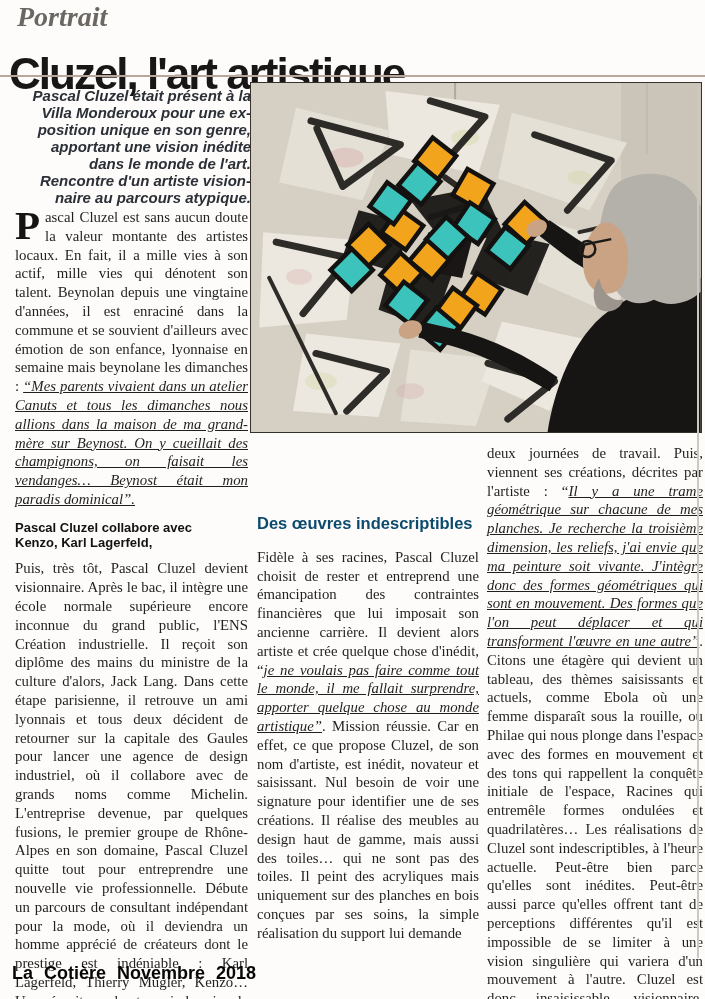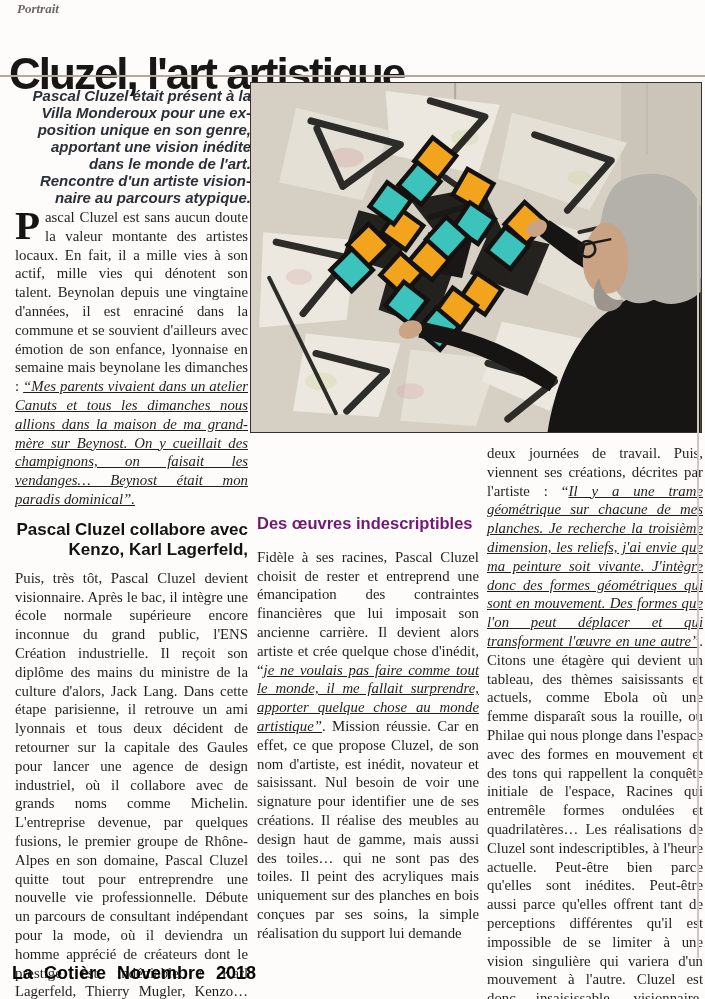--- a/index.html
+++ b/index.html
@@ -3,21 +3,21 @@
 <meta charset="utf-8">
 <style>
   html,body{margin:0;padding:0;background:#fff;}
   .page{
     position:relative;width:705px;height:999px;background:#fdfcfa;overflow:hidden;
     font-family:"Liberation Serif", serif;color:#211f1e;
   }
   .kicker{
     position:absolute;left:17px;top:1px;
     font-family:"Liberation Serif", serif;font-style:italic;font-weight:bold;
-    font-size:13px;color:#6b6763;
+    font-size:28px;color:#6b6763;
   }
   .headline{
     position:absolute;left:9px;top:20px;
     font-family:"Liberation Sans", sans-serif;font-weight:bold;
     font-size:44px;letter-spacing:-2px;color:#181716;white-space:nowrap;
   }
   .headline-rule{
     position:absolute;left:0;top:75px;width:705px;height:2px;background:#b7a89d;
   }
   .lead{
@@ -36,27 +36,27 @@
   }
   .col1{left:15px;top:208px;width:233px;}
   .col2{left:257px;top:444px;width:222px;}
   .col3{left:487px;top:444px;width:216px;position:absolute;}
   .dropcap{
     float:left;font-weight:bold;font-size:41px;line-height:32px;
     padding:1px 5px 0 0;color:#161412;
   }
   .it{font-style:italic;text-decoration:underline;}
   .subhead-center{
-    text-align:right;font-family:"Liberation Sans", sans-serif;font-weight:bold;
-    font-size:17px;line-height:1.18;color:#131211;margin:11px 0 9px 0;
+    text-align:left;font-family:"Liberation Sans", sans-serif;font-weight:bold;
+    font-size:13px;line-height:1.18;color:#131211;margin:11px 0 9px 0;
     white-space:pre-line;
   }
   .subhead-left{
     text-align:left;font-family:"Liberation Sans", sans-serif;font-weight:bold;
-    font-size:16.5px;color:#701a75;margin:70px 0 15px 0;
+    font-size:16.5px;color:#0c4a6e;margin:70px 0 15px 0;
   }
   .para{margin:0 0 0 0;}
   .footer{
     position:absolute;left:12px;top:963px;
     font-family:"Liberation Sans", sans-serif;font-weight:bold;font-size:18px;
     color:#060606;word-spacing:6px;
   }
   .scan-line{
     position:absolute;left:697px;top:84px;width:2px;height:874px;background:#ccc8c0;
   }

